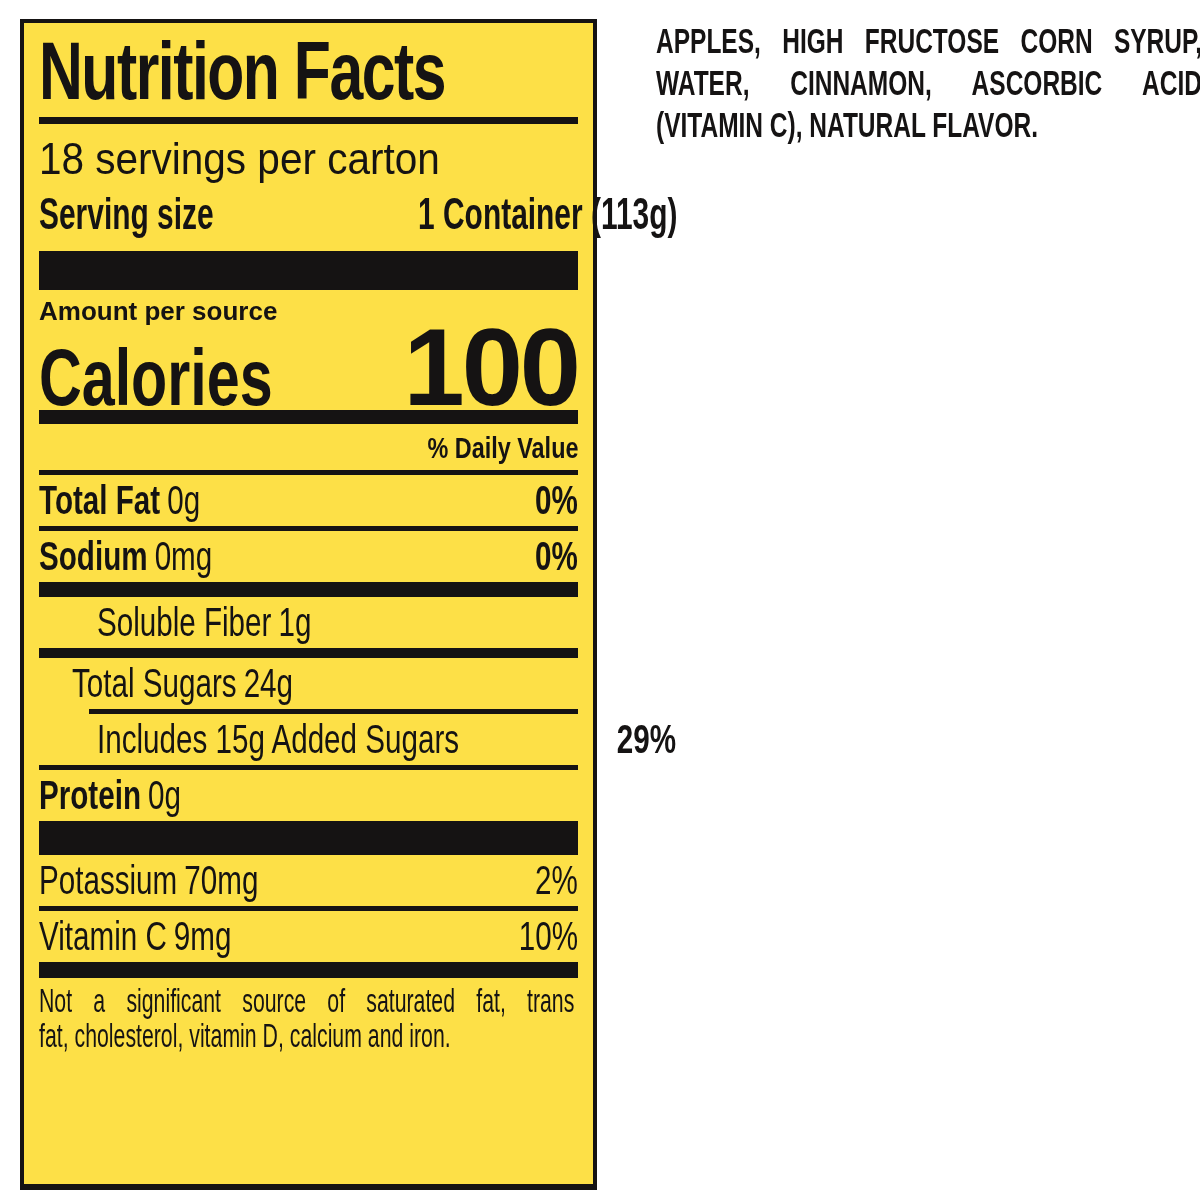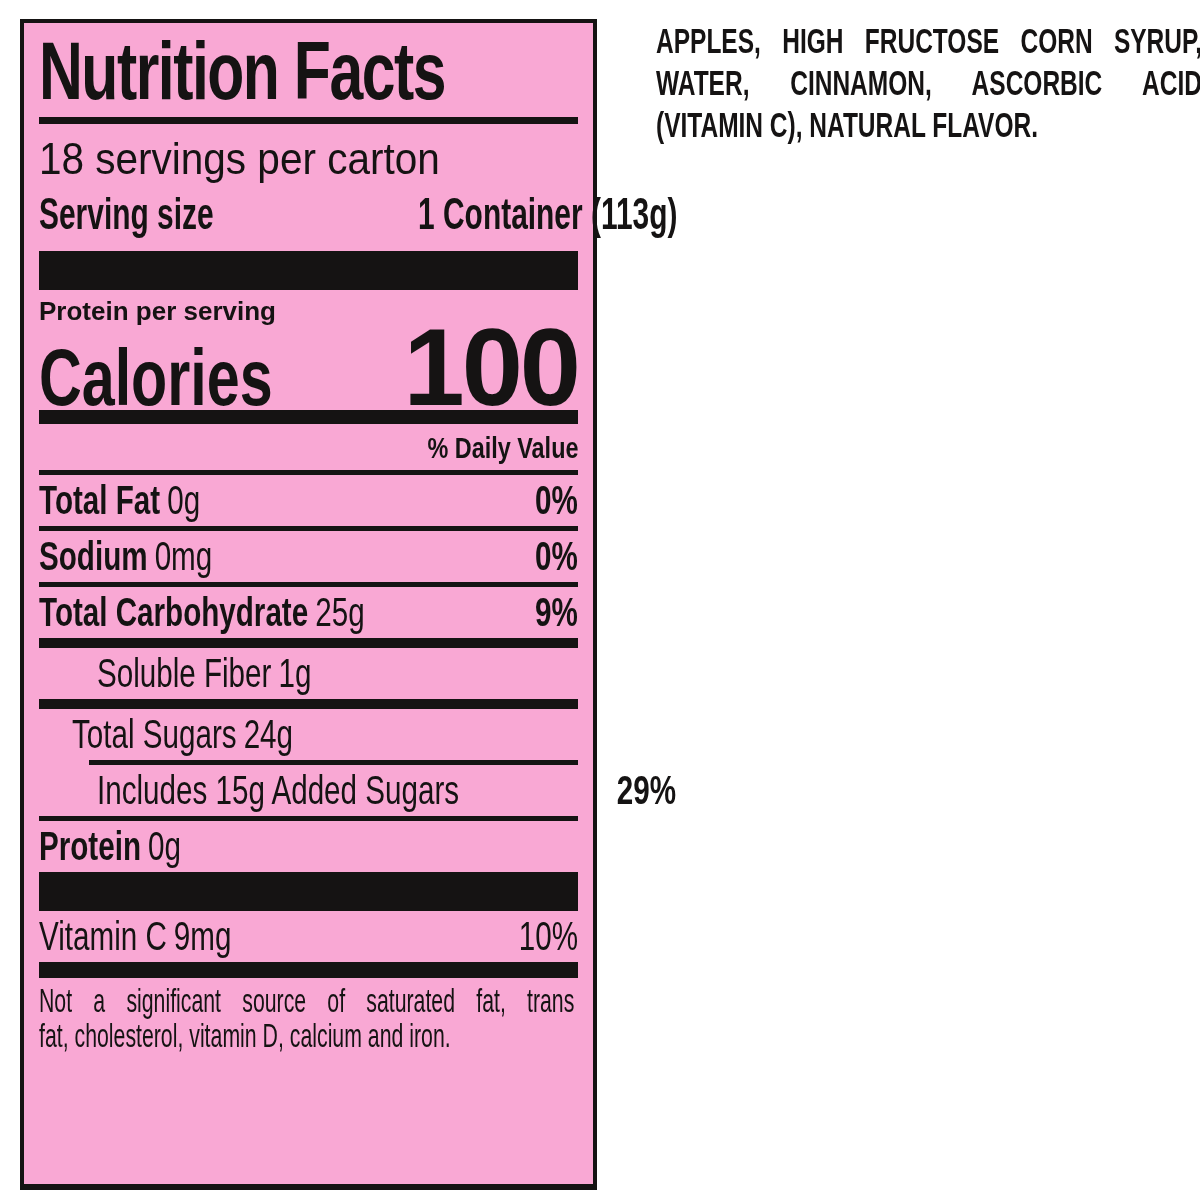--- a/index.html
+++ b/index.html
@@ -2,21 +2,21 @@
 <html><head>
 <meta charset="utf-8">
 <style>
   * { margin:0; padding:0; box-sizing:border-box; }
   html,body { width:1200px; height:1200px; background:#ffffff; overflow:hidden;
               font-family:"Liberation Sans", sans-serif; color:#151313; }
   .page { position:relative; width:1200px; height:1200px; }
 
   
   .nf { position:absolute; left:20px; top:19px; width:577px; height:1171px;
-        border:4px solid #151313; border-bottom-width:6px; background:#f9a8d4; padding:0 15px; }
+        border:4px solid #151313; border-bottom-width:6px; background:#fde047; padding:0 15px; }
 
   
   .sx   { display:inline-block; white-space:nowrap; transform-origin:0 50%; }
   .sxr  { display:inline-block; white-space:nowrap; transform-origin:100% 50%; }
   .f90 { transform:scaleX(.90); }
   .f78 { transform:scaleX(.78); }
   .f74 { transform:scaleX(.74); }
   .f68 { transform:scaleX(.68); }
 
   .title-row { margin-top:8px; line-height:80px; font-size:82px; font-weight:bold; letter-spacing:-2px; }
@@ -72,21 +72,21 @@
     </div>
 
     <div class="ss-row">
       <span class="sx f68">Serving size</span>
       <span class="sxr f68">1 Container (113g)</span>
     </div>
 
     <div class="bar1"></div>
 
     <div class="aps">
-      <span class="sx">Protein per serving</span>
+      <span class="sx">Amount per source</span>
     </div>
 
     <div class="cal-row">
       <span class="cal-word sx f74">Calories</span>
       <span class="cal-num sxr">100</span>
     </div>
 
     <div class="bar2"></div>
 
     <div class="dvh">
@@ -99,24 +99,20 @@
       <span class="dv b sxr f74">0%</span>
     </div>
     <div class="rule"></div>
 
     <div class="nrow">
       <span class="sx f74"><span class="bn">Sodium</span><span class="amt">0mg</span></span>
       <span class="dv b sxr f74">0%</span>
     </div>
     <div class="rule"></div>
 
-    <div class="nrow">
-      <span class="sx f74"><span class="bn">Total Carbohydrate</span><span class="amt">25g</span></span>
-      <span class="dv b sxr f74">9%</span>
-    </div>
     <div class="rule"></div>
 
     <div class="rule"></div>
 
     <div class="nrow i2">
       <span class="sx f74"><span>Soluble Fiber</span><span class="amt">1g</span></span>
       <span class="dv sxr f74"></span>
     </div>
     <div class="rule"></div>
 
@@ -134,20 +130,24 @@
     </div>
     <div class="rule"></div>
 
     <div class="nrow">
       <span class="sx f74"><span class="bn">Protein</span><span class="amt">0g</span></span>
       <span class="dv sxr f74"></span>
     </div>
 
     <div class="bar3"></div>
 
+    <div class="nrow">
+      <span class="sx f74"><span>Potassium</span><span class="amt">70mg</span></span>
+      <span class="dv sxr f74">2%</span>
+    </div>
     <div class="rule"></div>
 
     <div class="nrow">
       <span class="sx f74"><span>Vitamin C</span><span class="amt">9mg</span></span>
       <span class="dv sxr f74">10%</span>
     </div>
 
     <div class="bar4"></div>
 
     <div class="foot">

